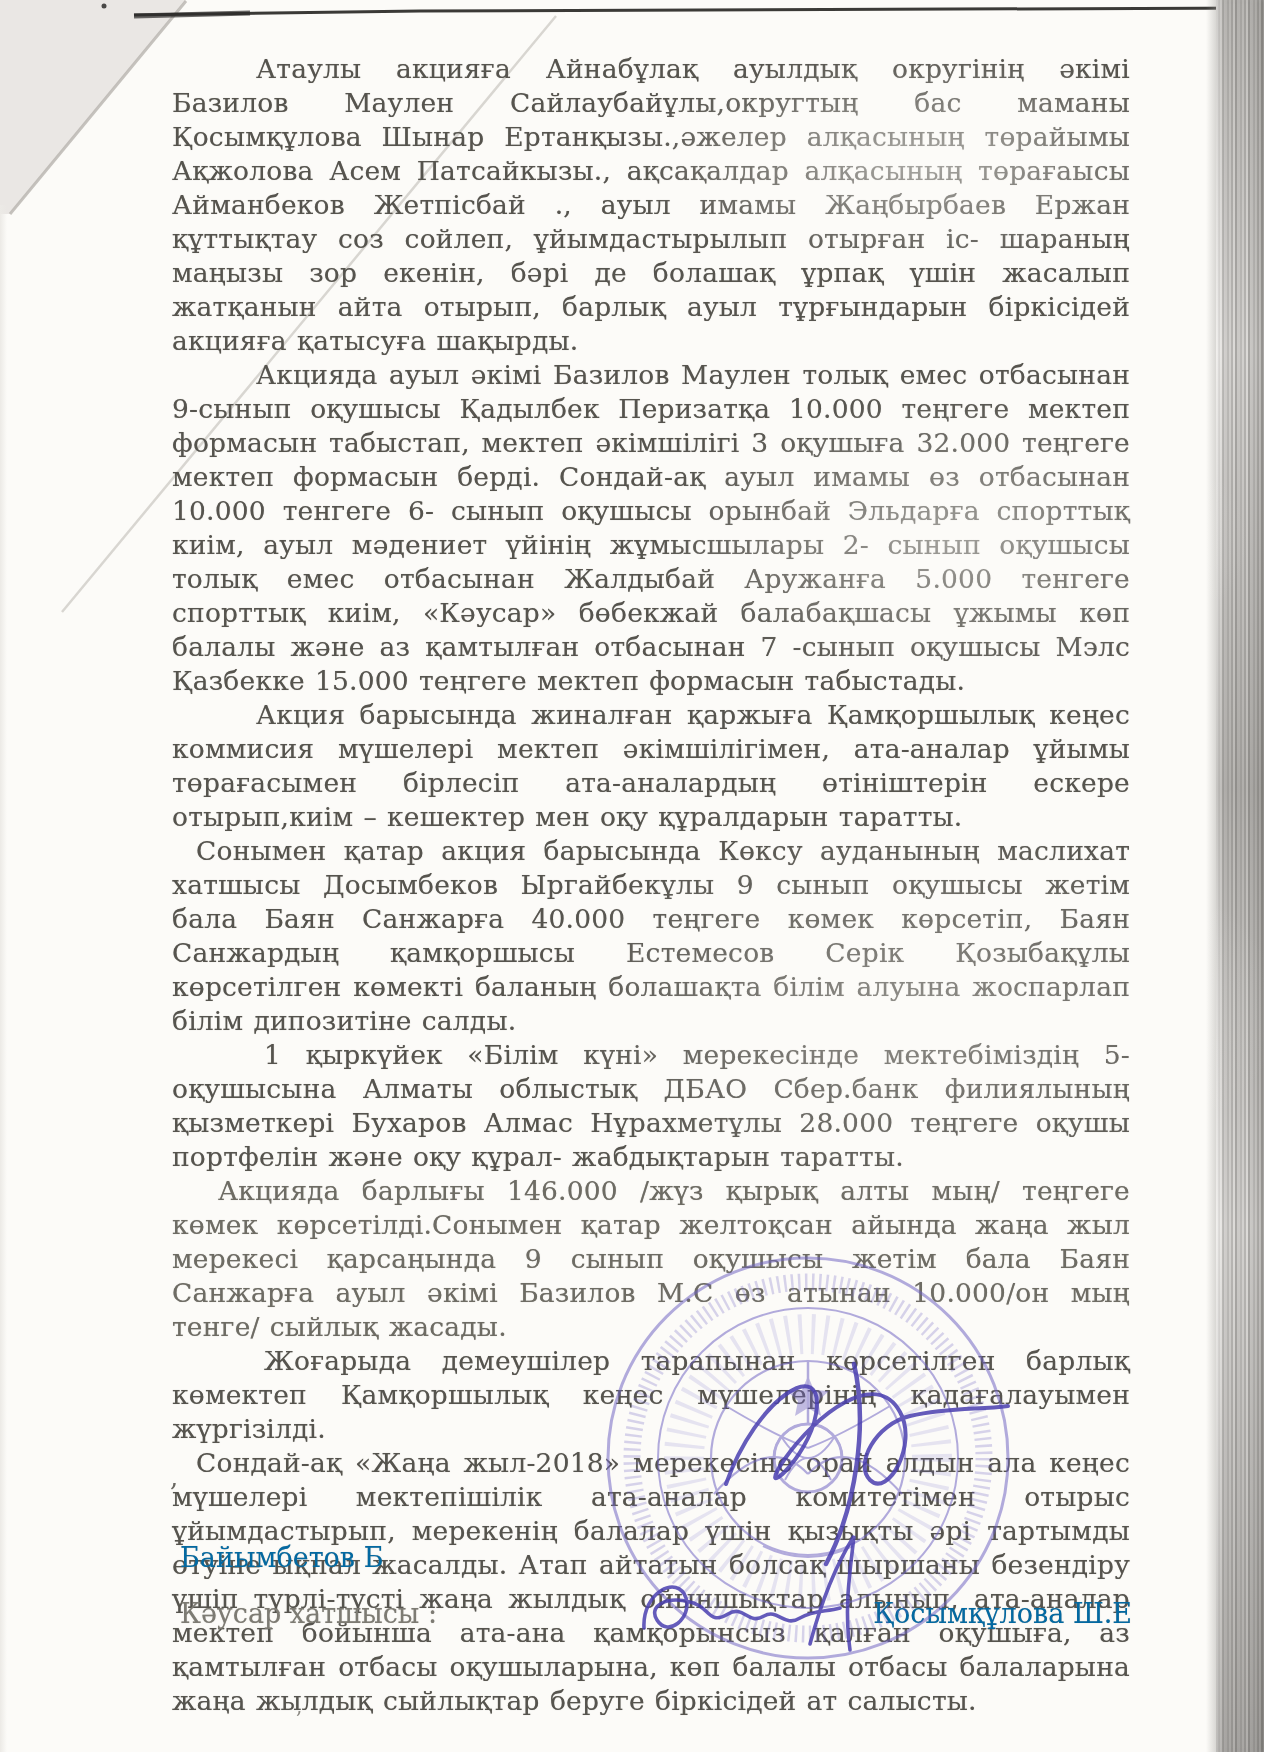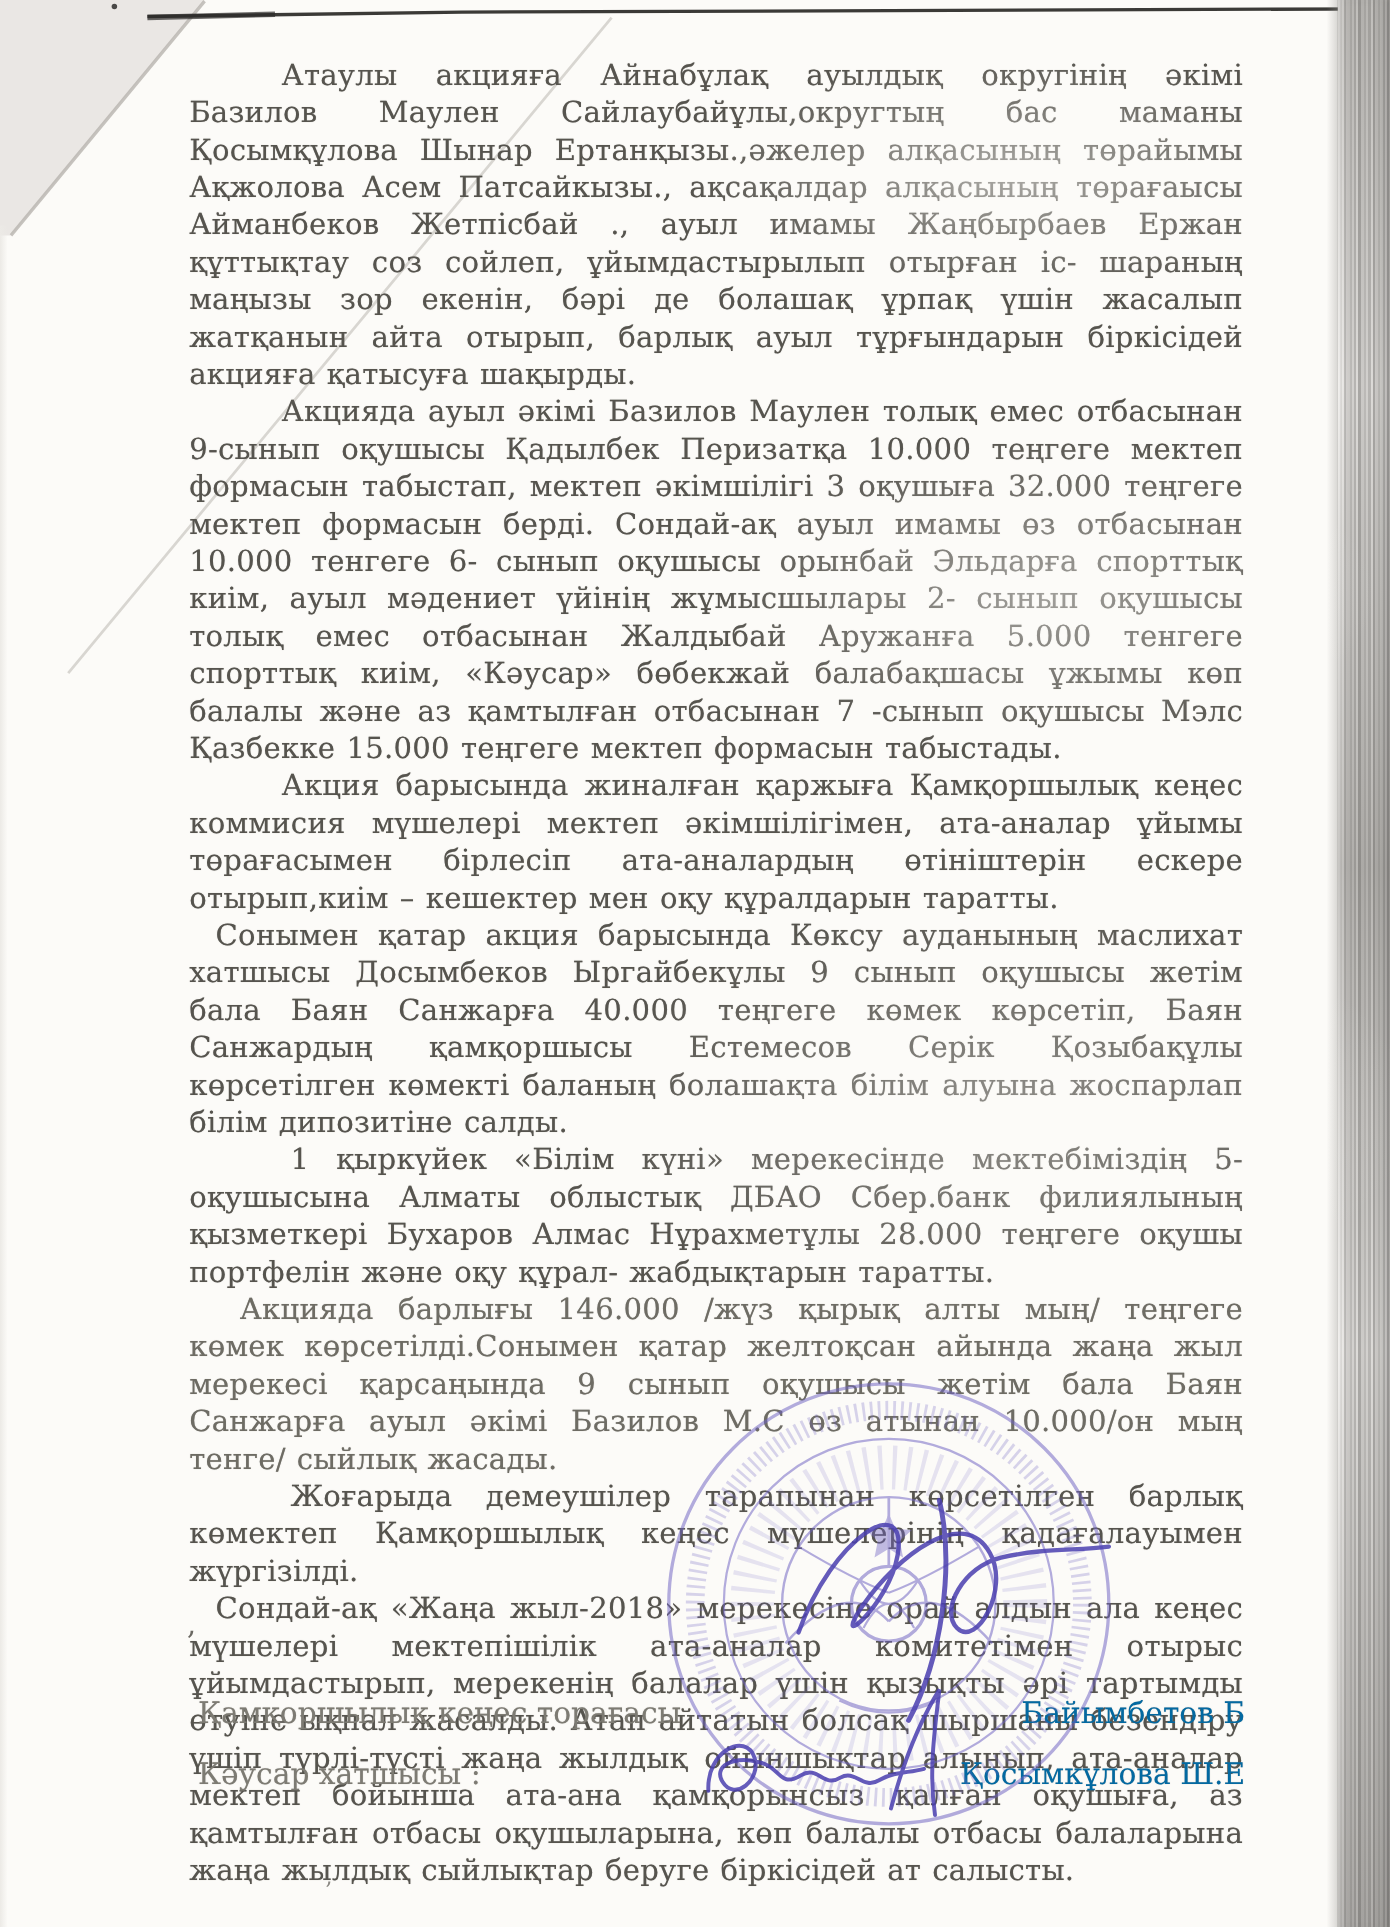--- a/index.html
+++ b/index.html
@@ -100,26 +100,25 @@
     <p class="in-b">Сондай-ақ «Жаңа жыл-2018» мерекесіне орай алдын ала кеңес мүшелері мектепішілік ата-аналар комитетімен отырыс ұйымдастырып, мерекенің балалар үшін қызықты әрі тартымды өтуіне ықпал жасалды. Атап айтатын болсақ шыршаны безендіру үшіп түрлі-түсті жаңа жылдық ойыншықтар алынып, ата-аналар мектеп бойынша ата-ана қамқорынсыз қалған оқушыға, аз қамтылған отбасы оқушыларына, көп балалы отбасы балаларына жаңа жылдық сыйлықтар беруге біркісідей ат салысты.</p>
   </div>
 
   <div class="fade-overlay"></div>
 
   <div class="stray stray-1">,</div>
   <div class="stray stray-2">,</div>
 
   <div class="sig-block">
     <div class="sig-row">
-      <span class="sig-label">Қамқоршылық кеңес торағасы</span>
       <span class="sig-name">Байымбетов Б</span>
     </div>
     <div class="sig-row">
       <span class="sig-label">Кәусар хатшысы :</span>
-      <span class="sig-name">Қосымкұлова Ш.Е</span>
+      <span class="sig-name">Қосымқұлова Ш.Е</span>
     </div>
   </div>
 
   <svg class="stamp-svg" width="510" height="440" viewBox="0 0 510 440" aria-hidden="true">
     <g stroke="#6e62c2" fill="none" opacity="0.52" stroke-width="2.5">
       <circle cx="250" cy="212" r="200" stroke-width="3"></circle>
       <circle cx="250" cy="212" r="176" stroke-width="17" stroke-dasharray="2.5 4.5" opacity="0.5"></circle>
       <circle cx="250" cy="212" r="150" stroke-width="2"></circle>
       <circle cx="250" cy="212" r="124" stroke-width="40" stroke-dasharray="3.5 9" opacity="0.3"></circle>
       <circle cx="250" cy="212" r="97" stroke-width="2.2"></circle>

